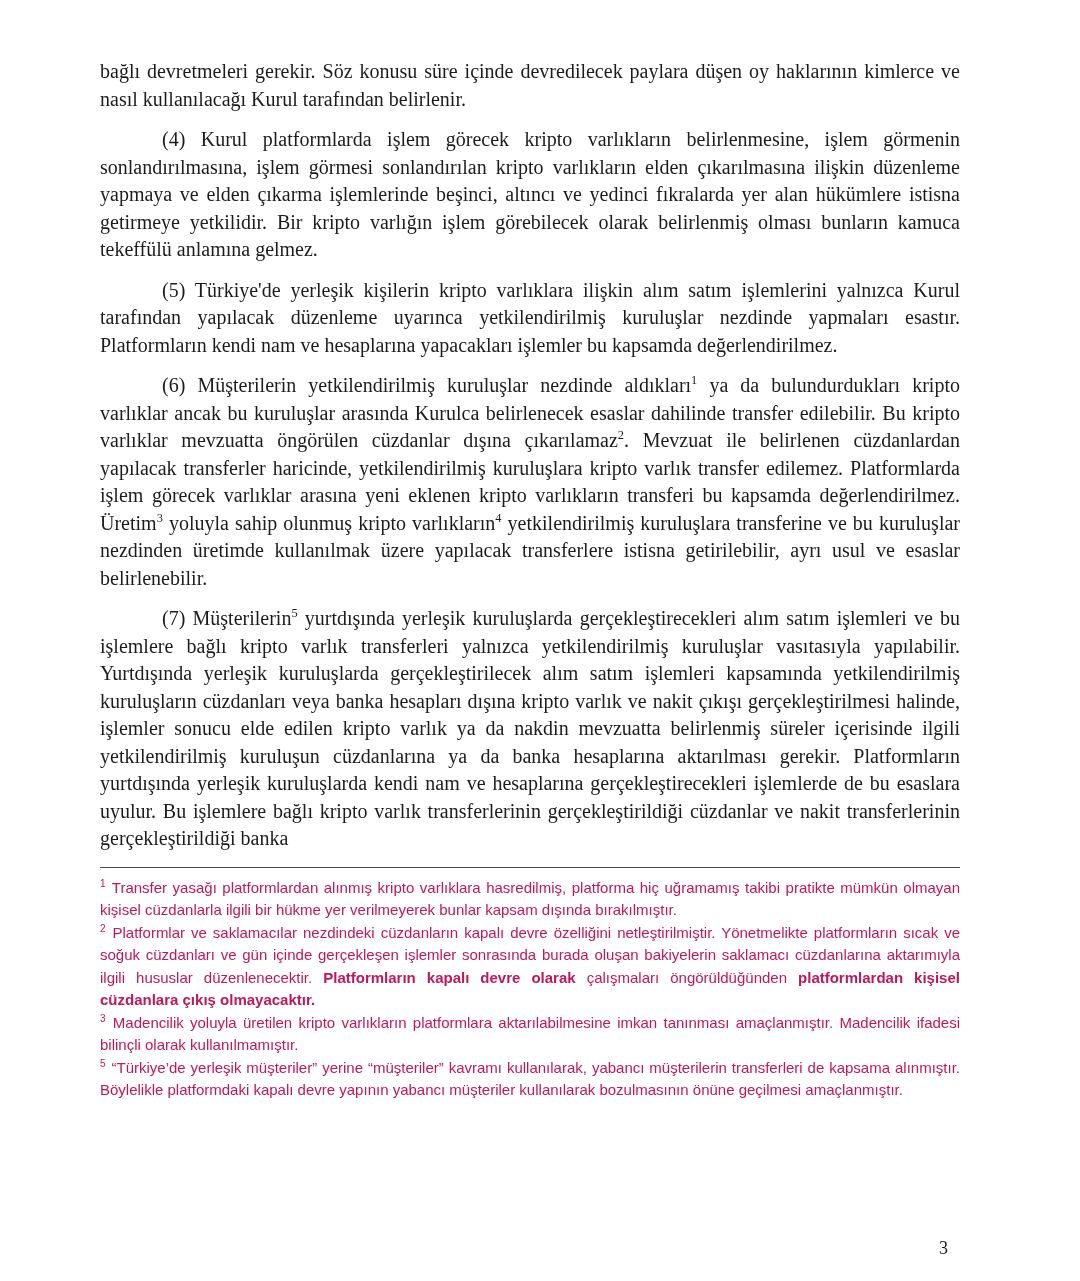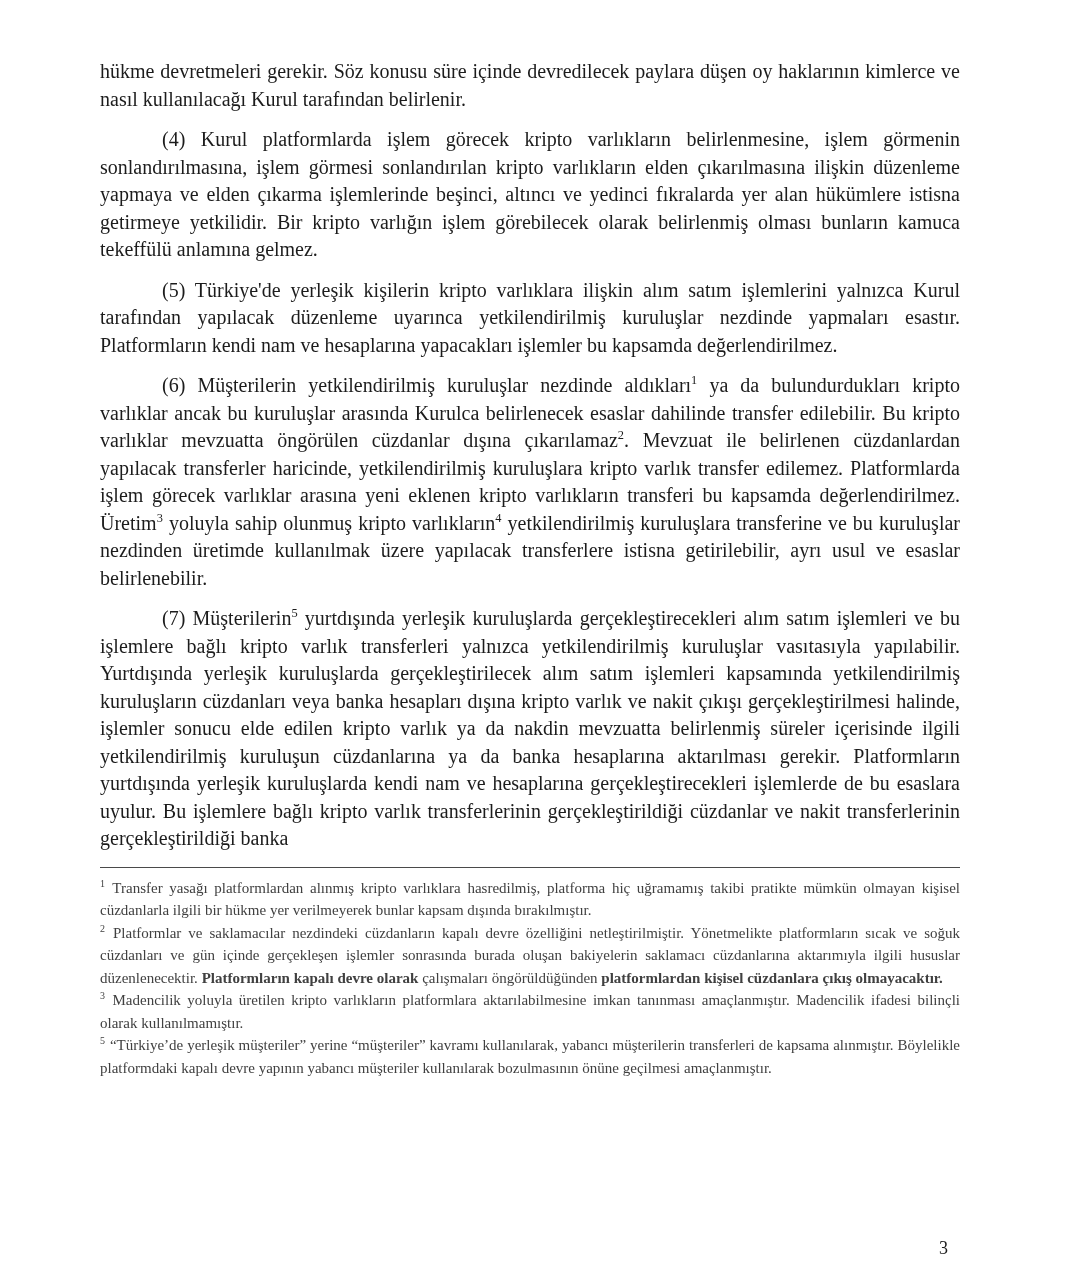--- a/index.html
+++ b/index.html
@@ -26,43 +26,43 @@
     vertical-align: super;
     line-height: 0;
   }
   .footnote-sep {
     border: none;
     border-top: 1.5px solid #4a4a4a;
     width: 100%;
     margin: 14px 0 9px 0;
   }
   .footnotes {
-    font-family: Liberation Serif, serif;
+    font-family: Liberation Sans, sans-serif;
     font-size: 15px;
     line-height: 22.5px;
-    color: #404040;
+    color: #be185d;
   }
   .footnote { text-align: justify; }
   .footnote sup { font-size: 10px; margin-right: 1px; }
   .footnote strong { font-weight: bold; }
   .page-number {
     position: absolute;
     right: 132px;
     bottom: 22px;
     font-size: 18px;
     font-family: "Liberation Serif", serif;
     color: #1c1c1c;
   }
 </style>
 </head>
 <body>
 
 <div class="page">
   <div class="body-text">
-      <p class=""><span>hükme devretmeleri gerekir. Söz konusu süre içinde devredilecek paylara düşen oy haklarının kimlerce ve nasıl kullanılacağı Kurul tarafından belirlenir.</span></p>
+      <p class=""><span>bağlı devretmeleri gerekir. Söz konusu süre içinde devredilecek paylara düşen oy haklarının kimlerce ve nasıl kullanılacağı Kurul tarafından belirlenir.</span></p>
       <p class="indent"><span>(4) Kurul platformlarda işlem görecek kripto varlıkların belirlenmesine, işlem görmenin sonlandırılmasına, işlem görmesi sonlandırılan kripto varlıkların elden çıkarılmasına ilişkin düzenleme yapmaya ve elden çıkarma işlemlerinde beşinci, altıncı ve yedinci fıkralarda yer alan hükümlere istisna getirmeye yetkilidir. Bir kripto varlığın işlem görebilecek olarak belirlenmiş olması bunların kamuca tekeffülü anlamına gelmez.</span></p>
       <p class="indent"><span>(5) Türkiye'de yerleşik kişilerin kripto varlıklara ilişkin alım satım işlemlerini yalnızca Kurul tarafından yapılacak düzenleme uyarınca yetkilendirilmiş kuruluşlar nezdinde yapmaları esastır. Platformların kendi nam ve hesaplarına yapacakları işlemler bu kapsamda değerlendirilmez.</span></p>
       <p class="indent"><span>(6) Müşterilerin yetkilendirilmiş kuruluşlar nezdinde aldıkları</span><sup>1</sup><span> ya da bulundurdukları kripto varlıklar ancak bu kuruluşlar arasında Kurulca belirlenecek esaslar dahilinde transfer edilebilir. Bu kripto varlıklar mevzuatta öngörülen cüzdanlar dışına çıkarılamaz</span><sup>2</sup><span>. Mevzuat ile belirlenen cüzdanlardan yapılacak transferler haricinde, yetkilendirilmiş kuruluşlara kripto varlık transfer edilemez. Platformlarda işlem görecek varlıklar arasına yeni eklenen kripto varlıkların transferi bu kapsamda değerlendirilmez. Üretim</span><sup>3</sup><span> yoluyla sahip olunmuş kripto varlıkların</span><sup>4</sup><span> yetkilendirilmiş kuruluşlara transferine ve bu kuruluşlar nezdinden üretimde kullanılmak üzere yapılacak transferlere istisna getirilebilir, ayrı usul ve esaslar belirlenebilir.</span></p>
       <p class="indent"><span>(7) Müşterilerin</span><sup>5</sup><span> yurtdışında yerleşik kuruluşlarda gerçekleştirecekleri alım satım işlemleri ve bu işlemlere bağlı kripto varlık transferleri yalnızca yetkilendirilmiş kuruluşlar vasıtasıyla yapılabilir. Yurtdışında yerleşik kuruluşlarda gerçekleştirilecek alım satım işlemleri kapsamında yetkilendirilmiş kuruluşların cüzdanları veya banka hesapları dışına kripto varlık ve nakit çıkışı gerçekleştirilmesi halinde, işlemler sonucu elde edilen kripto varlık ya da nakdin mevzuatta belirlenmiş süreler içerisinde ilgili yetkilendirilmiş kuruluşun cüzdanlarına ya da banka hesaplarına aktarılması gerekir. Platformların yurtdışında yerleşik kuruluşlarda kendi nam ve hesaplarına gerçekleştirecekleri işlemlerde de bu esaslara uyulur. Bu işlemlere bağlı kripto varlık transferlerinin gerçekleştirildiği cüzdanlar ve nakit transferlerinin gerçekleştirildiği banka</span></p>
     </div>
   <hr class="footnote-sep">
   <div class="footnotes">
       <div class="footnote"><sup>1</sup><span> Transfer yasağı platformlardan alınmış kripto varlıklara hasredilmiş, platforma hiç uğramamış takibi pratikte mümkün olmayan kişisel cüzdanlarla ilgili bir hükme yer verilmeyerek bunlar kapsam dışında bırakılmıştır.</span></div>
       <div class="footnote"><sup>2</sup><span> Platformlar ve saklamacılar nezdindeki cüzdanların kapalı devre özelliğini netleştirilmiştir. Yönetmelikte platformların sıcak ve soğuk cüzdanları ve gün içinde gerçekleşen işlemler sonrasında burada oluşan bakiyelerin saklamacı cüzdanlarına aktarımıyla ilgili hususlar düzenlenecektir. </span><strong>Platformların kapalı devre olarak</strong><span> çalışmaları öngörüldüğünden </span><strong>platformlardan kişisel cüzdanlara çıkış olmayacaktır.</strong></div>
       <div class="footnote"><sup>3</sup><span> Madencilik yoluyla üretilen kripto varlıkların platformlara aktarılabilmesine imkan tanınması amaçlanmıştır. Madencilik ifadesi bilinçli olarak kullanılmamıştır.</span></div>

